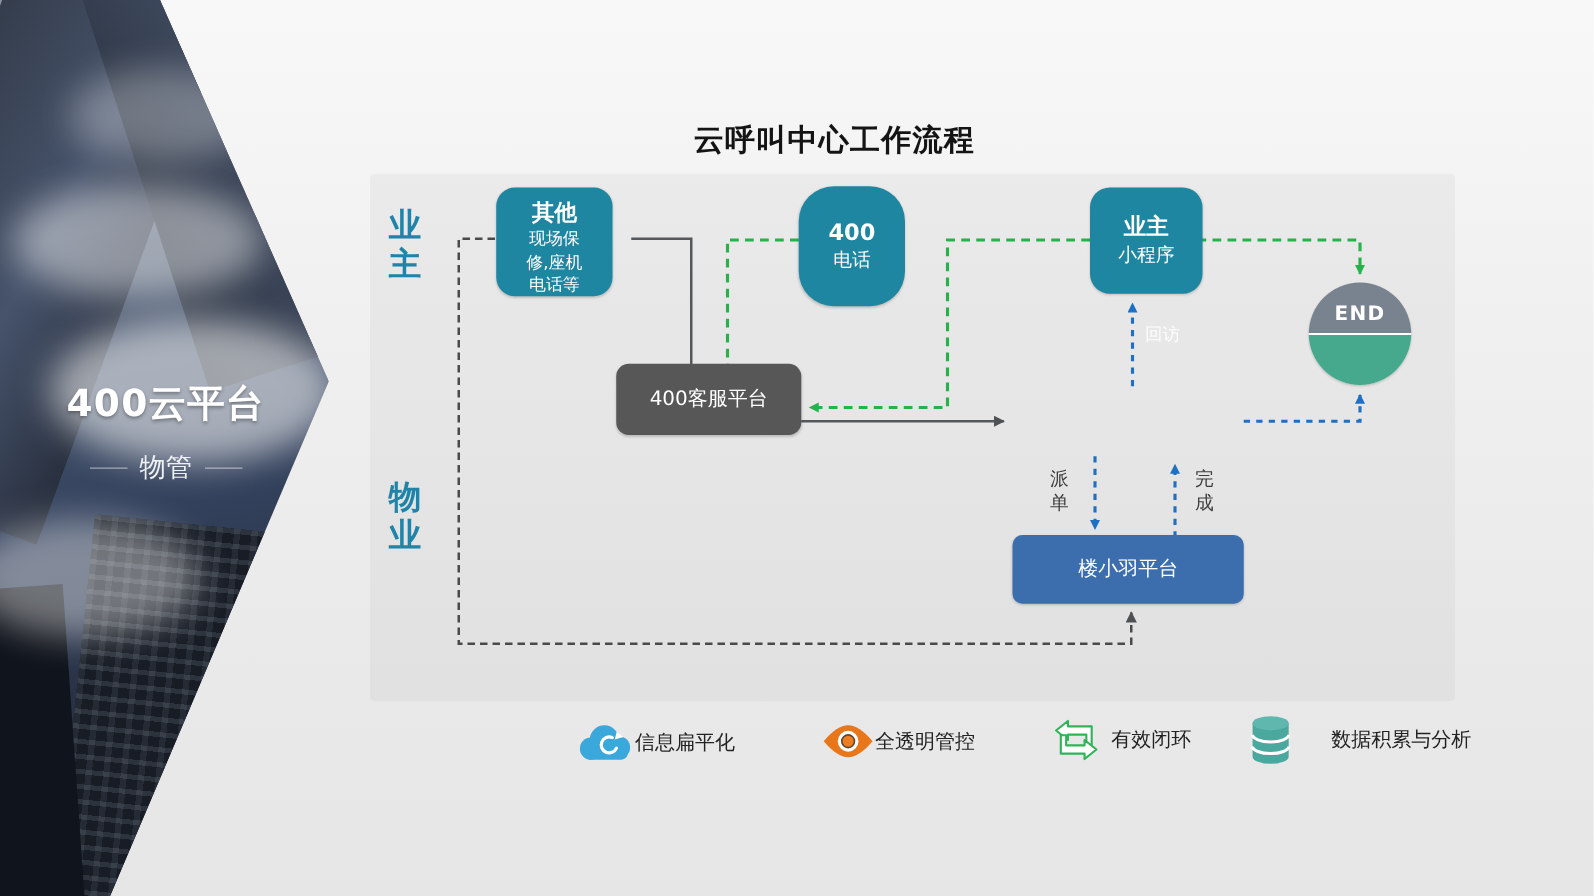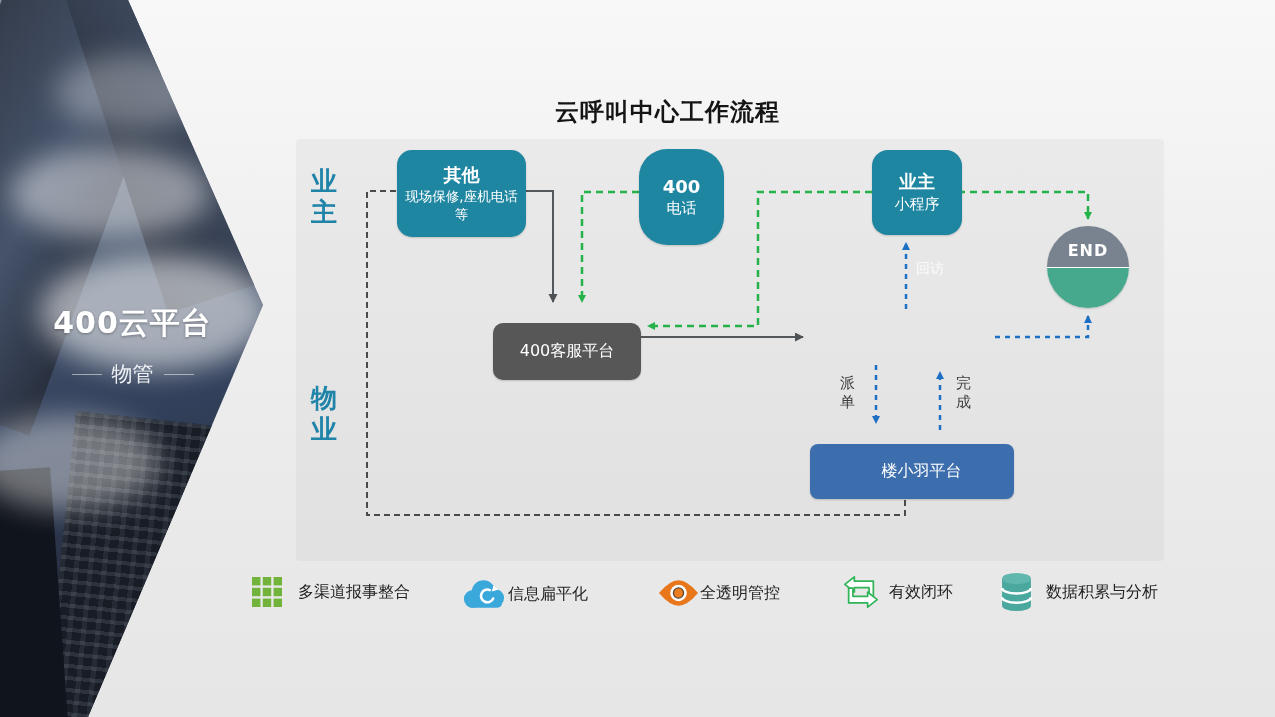--- a/index.html
+++ b/index.html
@@ -42,33 +42,33 @@
   .lane-owner{left:309px;top:166px;}
   .lane-prop{left:309px;top:383px;}
   .panel{position:absolute;left:296px;top:139px;width:868px;height:422px;z-index:1;
          background:rgba(175,175,175,.12);border-radius:4px;}
 
   
   .node{position:absolute;z-index:4;color:#fff;display:flex;flex-direction:column;
         align-items:center;justify-content:center;text-align:center;box-shadow:0 1px 2px rgba(0,0,0,.18);}
   .nt{font-size:18px;font-weight:bold;line-height:1.25;}
   .ns{font-size:13.5px;line-height:1.35;}
-  .n-other{left:397px;top:150px;width:129px;height:87px;background:#1F86A1;border-radius:15px;}
-  .n-other .ns{padding:0 4px;}
+  .n-other{left:397px;top:150px;width:93px;height:87px;background:#1F86A1;border-radius:15px;justify-content:flex-end;}
+  .n-other .ns{padding:0 20px;}
   .n-phone{left:639px;top:149px;width:85px;height:96px;background:#1F86A1;border-radius:28px;}
   .n-phone .ns{font-size:15px;}
   .n-mini{left:872px;top:150px;width:90px;height:85px;background:#1F86A1;border-radius:16px;}
   .n-mini .ns{font-size:15px;}
   .n-end{left:1047px;top:226px;width:82px;height:82px;border-radius:50%;
          background:linear-gradient(#79828F 0 49.5%,#ffffff 49.5% 51.5%,#46A88D 51.5% 100%);
          justify-content:flex-start;}
   .n-end .nt{margin-top:15px;font-size:16px;letter-spacing:1px;}
-  .n-service{left:493px;top:323px;width:148px;height:57px;background:#575757;border-radius:10px;font-size:16px;}
+  .n-service{left:493px;top:291px;width:148px;height:57px;background:#575757;border-radius:10px;font-size:16px;}
   .n-staff{left:810px;top:309px;width:185px;height:57px;background:#46A88D;border-radius:10px;font-size:17px;}
-  .n-lxy{left:810px;top:444px;width:185px;height:55px;background:#3C6EAE;border-radius:8px;font-size:16px;padding-left:19px;}
+  .n-lxy{left:810px;top:428px;width:185px;height:55px;background:#3C6EAE;border-radius:8px;font-size:16px;}
 
   
   .elabel{position:absolute;z-index:4;font-size:15px;color:#3d3d3d;line-height:1.25;}
   .l-followup{left:916px;top:260px;font-size:14px;color:rgba(255,255,255,.9);}
   .l-dispatch{left:840px;top:374px;width:17px;word-break:break-all;}
   .l-complete{left:956px;top:374px;width:17px;word-break:break-all;}
 
   
   .arrows{position:absolute;left:0;top:0;z-index:2;}
   .e-green{stroke:#26B24B;stroke-width:2.5;fill:none;stroke-dasharray:7 5;}
@@ -76,21 +76,21 @@
   .e-gray{stroke:#55585A;stroke-width:2;fill:none;}
   .e-grayd{stroke:#4a4a4a;stroke-width:2;fill:none;stroke-dasharray:6 4;}
 
   
   .feature{position:absolute;z-index:4;display:flex;align-items:center;}
   .flabel{font-size:16px;color:#222222;white-space:nowrap;}
   .f1{left:252px;top:577px;gap:16px;}
   .f2{left:459px;top:576px;}
   .f3{left:657px;top:578px;gap:0;}
   .f4{left:842px;top:572px;gap:9px;text-align:right;}
-  .f5{left:1000px;top:572px;gap:13px;}
+  .f5{left:1000px;top:572px;gap:32px;}
 </style>
 </head>
 <body>
 
 <div class="stage">
 
   <div class="photo">
     <div class="bldg b1"></div>
     <div class="bldg b2"></div>
     <div class="bldg b3"></div>
@@ -155,36 +155,20 @@
     <span>400客服平台</span>
   </div>
   <div class="node n-lxy">
     <span>楼小羽平台</span>
   </div>
 
   <div class="elabel l-followup">回访</div>
   <div class="elabel l-dispatch">派单</div>
   <div class="elabel l-complete">完成</div>
 
-  <div class="feature f1">
-    <svg width="30" height="30" viewBox="0 0 32 32">
-      <g fill="#72B33B">
-        <rect x="0" y="0" width="9" height="9"></rect>
-          <rect x="11.5" y="0" width="9" height="9"></rect>
-          <rect x="23" y="0" width="9" height="9"></rect>
-        <rect x="0" y="11.5" width="9" height="9"></rect>
-          <rect x="11.5" y="11.5" width="9" height="9"></rect>
-          <rect x="23" y="11.5" width="9" height="9"></rect>
-        <rect x="0" y="23" width="9" height="9"></rect>
-          <rect x="11.5" y="23" width="9" height="9"></rect>
-          <rect x="23" y="23" width="9" height="9"></rect>
-      </g>
-    </svg>
-    <span class="flabel">多渠道报事整合</span>
-  </div>
 
   <div class="feature f2">
     <svg width="49" height="36" viewBox="0 0 50 36">
       <g fill="#3BA8DB">
         <circle cx="14" cy="23" r="9"></circle>
           <circle cx="25" cy="16" r="12"></circle>
           <circle cx="37" cy="22" r="9"></circle>
         <rect x="8" y="21" width="36" height="11" rx="5"></rect>
       </g>
       <path d="M31.5 14 a6.5 6.5 0 1 0 3.4 8.6" stroke="#ffffff" stroke-width="2.6" fill="none" stroke-linecap="round"></path>

